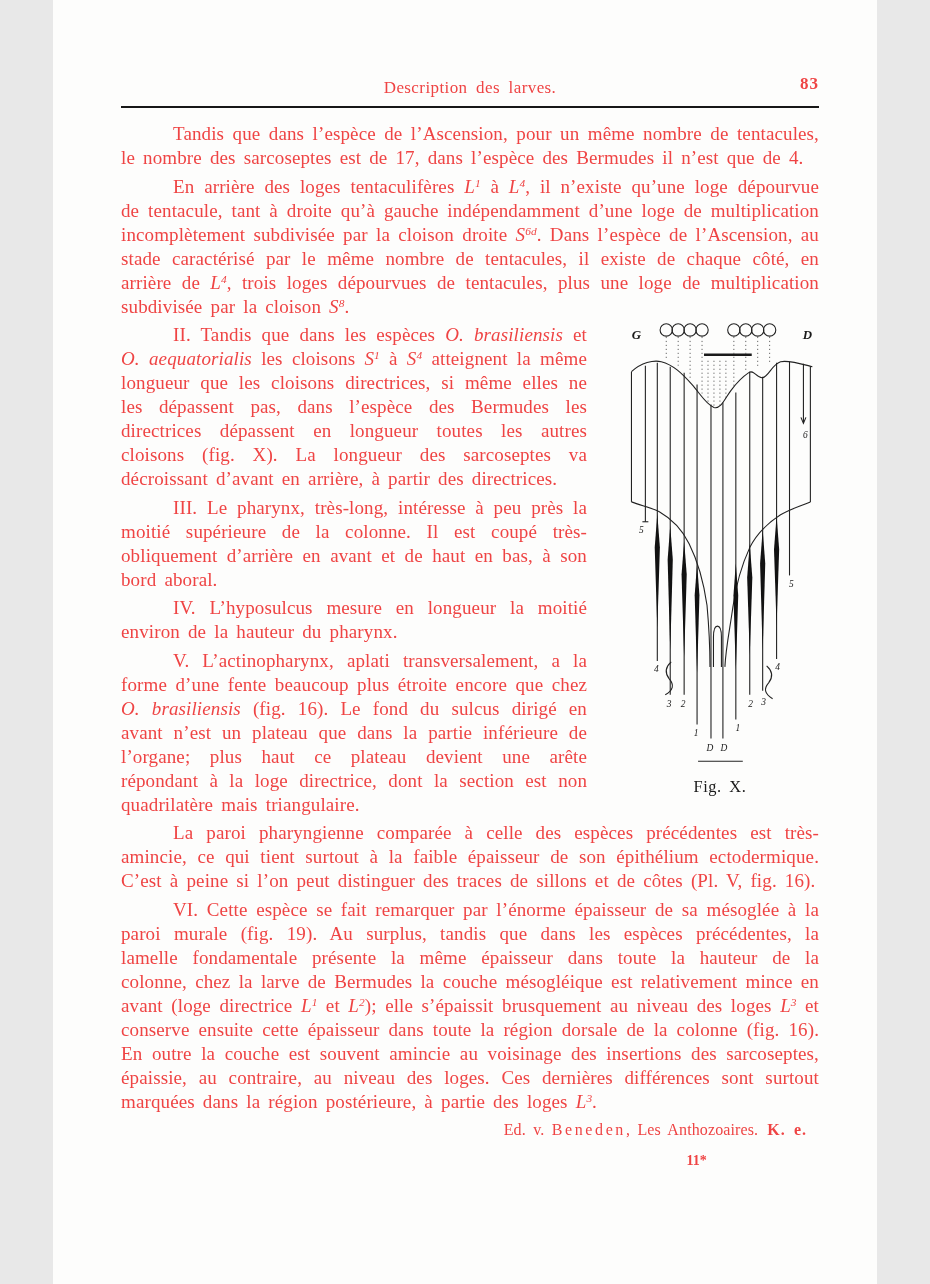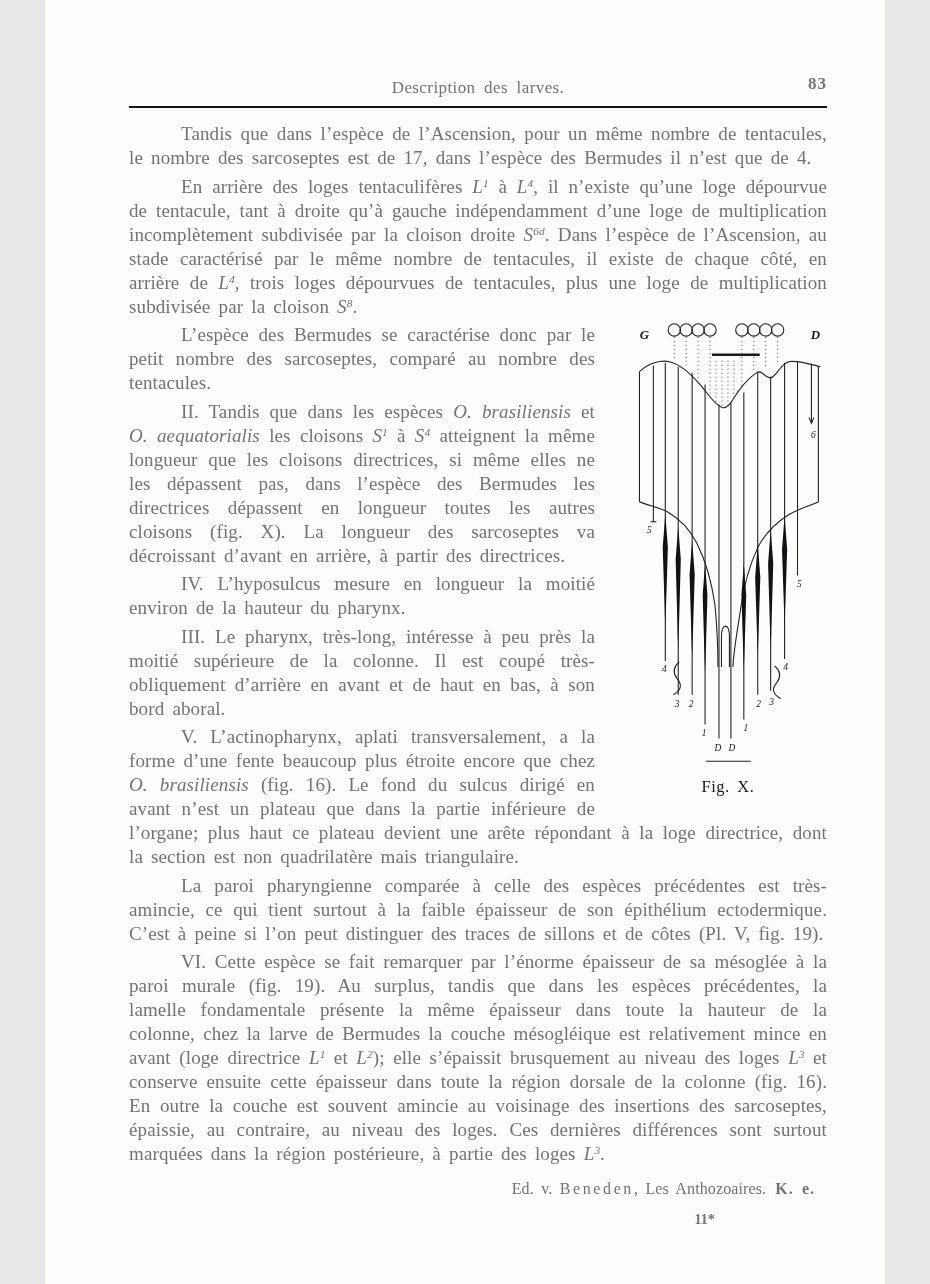--- a/index.html
+++ b/index.html
@@ -1,17 +1,17 @@
 <!DOCTYPE html>
 <html><head>
 <meta charset="utf-8">
 <style>
   html,body{margin:0;padding:0;background:#e8e8e8;}
-  .page{position:relative;width:824px;height:1284px;margin:0 auto;background:#fdfdfc;color:#737373;
-        font-family:"Liberation Serif","DejaVu Serif",serif;overflow:hidden;padding-left:16px;}
+  .page{position:relative;width:824px;height:1284px;margin:0 auto;background:#fdfdfc;color:#ef4444;
+        font-family:"Liberation Serif","DejaVu Serif",serif;overflow:hidden;}
   .content{padding:78px 58px 0 68px;}
   .runhead{position:relative;height:22px;}
   .runtitle{position:absolute;left:0;right:0;text-align:center;font-size:17px;letter-spacing:0.4px;word-spacing:4px;}
   .pageno{position:absolute;right:0;top:-4px;font-size:17px;font-weight:bold;letter-spacing:1px;}
   .rule{border:0;border-top:2.2px solid #171717;margin:6px 0 0 0;}
   .bodytext{margin-top:14px;font-size:19px;line-height:24px;text-align:justify;
             word-spacing:0.17em;letter-spacing:0.12px;}
   p.para{margin:0 0 4.5px 0;text-indent:52px;}
   .it{font-style:italic;}
   .sup{font-size:0.60em;vertical-align:0.52em;letter-spacing:0;line-height:0;}
@@ -20,21 +20,21 @@
   .figfloat{float:right;width:222px;margin:-6px 0 4px 10px;}
   .figfloat svg{display:block;}
   .fig-stroke{stroke:#222;stroke-width:1.1;fill:none;}
   .fig-thick{stroke:#1a1a1a;stroke-width:2.6;fill:none;}
   .fig-dot{stroke:#555;stroke-width:0.9;fill:none;stroke-dasharray:1.2 2.8;}
   .fig-fill{fill:#121212;stroke:none;}
   .fig text{font-family:"Liberation Serif","DejaVu Serif",serif;fill:#1b1b1b;}
   .fig .gd{font-size:13px;font-style:italic;font-weight:bold;text-anchor:middle;}
   .fig .num{font-size:9.5px;font-style:italic;text-anchor:middle;}
   .fig .cap{font-size:16.5px;text-anchor:middle;letter-spacing:0.5px;}
-  .imprint{clear:none;text-align:right;font-size:16px;margin-top:11px;padding-right:12px;}
+  .imprint{clear:none;text-align:right;font-size:16px;margin-top:4px;padding-right:12px;}
   .imprint .b{margin-left:9px;letter-spacing:1px;}
   .sheetmark{text-align:right;padding-right:112px;font-size:14px;font-weight:bold;margin-top:7px;}
 </style>
 </head>
 <body>
 
 <div class="page">
   <div class="content">
 
     <div class="runhead">
@@ -138,26 +138,25 @@
             <text class="num" x="209" y="122">6</text>
             <text class="num" x="113" y="437">D</text>
             <text class="num" x="127" y="437">D</text>
           </g>
 
           <line class="fig-stroke" x1="101" y1="447" x2="146" y2="447" stroke-width="1.6"></line>
           <text class="cap" x="123" y="478">Fig. X.</text>
         </svg>
       </div>
 
-      <p class="para">L’espèce des Bermudes se caractérise donc par le petit nombre des sarcoseptes, comparé au nombre des tentacules.</p>
       <p class="para">II. Tandis que dans les espèces <span class="it">O. brasiliensis</span> et <span class="it">O. aequatorialis</span> les cloisons <span class="it">S</span><span class="it sup">1</span> à <span class="it">S</span><span class="it sup">4</span> atteignent la même longueur que les cloisons directrices, si même elles ne les dépassent pas, dans l’espèce des Bermudes les directrices dépassent en longueur toutes les autres cloisons (fig. X). La longueur des sarcoseptes va décroissant d’avant en arrière, à partir des directrices.</p>
+      <p class="para">III. Le pharynx, très-long, intéresse à peu près la moitié supérieure de la colonne. Il est coupé très-obliquement d’arrière en avant et de haut en bas, à son bord aboral.</p>
       <p class="para">IV. L’hyposulcus mesure en longueur la moitié environ de la hauteur du pharynx.</p>
-      <p class="para">III. Le pharynx, très-long, intéresse à peu près la moitié supérieure de la colonne. Il est coupé très-obliquement d’arrière en avant et de haut en bas, à son bord aboral.</p>
       <p class="para">V. L’actinopharynx, aplati transversalement, a la forme d’une fente beaucoup plus étroite encore que chez <span class="it">O. brasiliensis</span> (fig. 16). Le fond du sulcus dirigé en avant n’est un plateau que dans la partie inférieure de l’organe; plus haut ce plateau devient une arête répondant à la loge directrice, dont la section est non quadrilatère mais triangulaire.</p>
-      <p class="para">La paroi pharyngienne comparée à celle des espèces précédentes est très-amincie, ce qui tient surtout à la faible épaisseur de son épithélium ectodermique. C’est à peine si l’on peut distinguer des traces de sillons et de côtes (Pl. V, fig. 19).</p>
+      <p class="para">La paroi pharyngienne comparée à celle des espèces précédentes est très-amincie, ce qui tient surtout à la faible épaisseur de son épithélium ectodermique. C’est à peine si l’on peut distinguer des traces de sillons et de côtes (Pl. V, fig. 16).</p>
       <p class="para">VI. Cette espèce se fait remarquer par l’énorme épaisseur de sa mésoglée à la paroi murale (fig. 19). Au surplus, tandis que dans les espèces précédentes, la lamelle fondamentale présente la même épaisseur dans toute la hauteur de la colonne, chez la larve de Bermudes la couche mésogléique est relativement mince en avant (loge directrice <span class="it">L</span><span class="it sup">1</span> et <span class="it">L</span><span class="it sup">2</span>); elle s’épaissit brusquement au niveau des loges <span class="it">L</span><span class="it sup">3</span> et conserve ensuite cette épaisseur dans toute la région dorsale de la colonne (fig. 16). En outre la couche est souvent amincie au voisinage des insertions des sarcoseptes, épaissie, au contraire, au niveau des loges. Ces dernières différences sont surtout marquées dans la région postérieure, à partie des loges <span class="it">L</span><span class="it sup">3</span>.</p>
 
       <div class="imprint">
         <span>Ed. v. <span class="sp">Beneden</span>, Les Anthozoaires.</span><span class="b">K. e.</span>
       </div>
       <div class="sheetmark">11*</div>
     </div>
   </div>
 </div>
 

